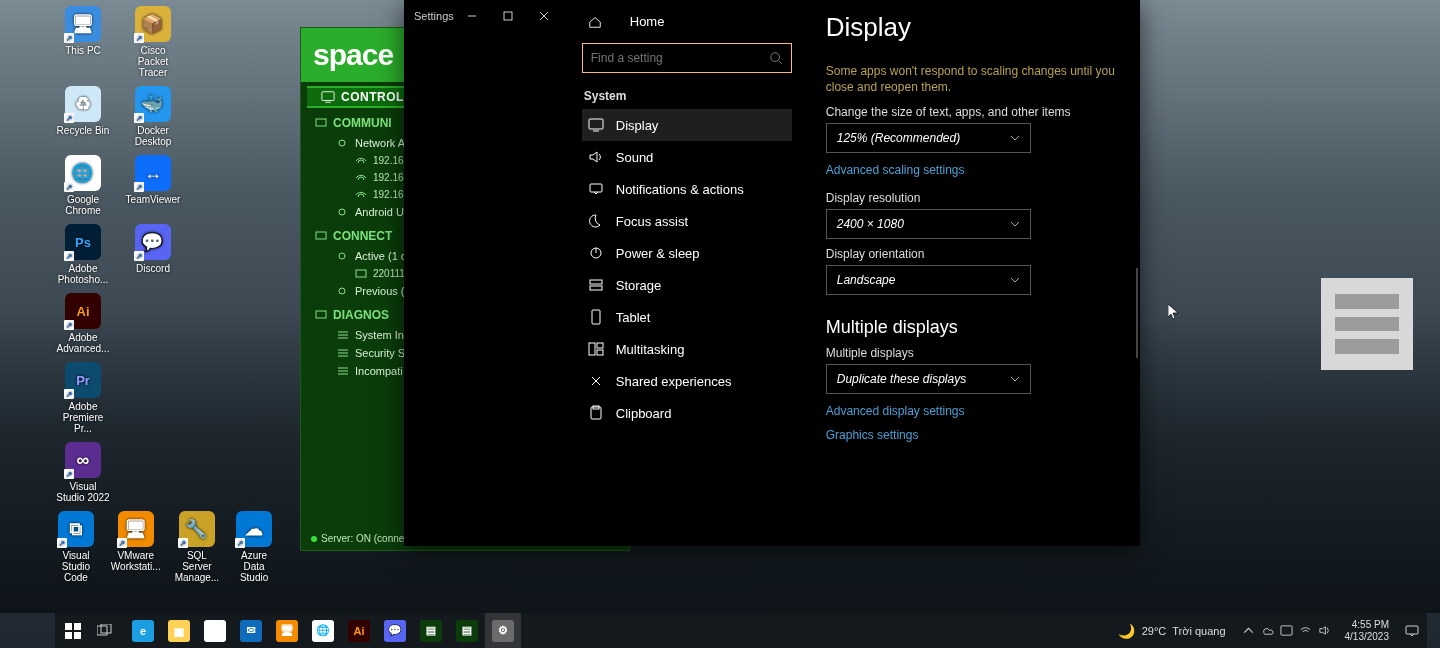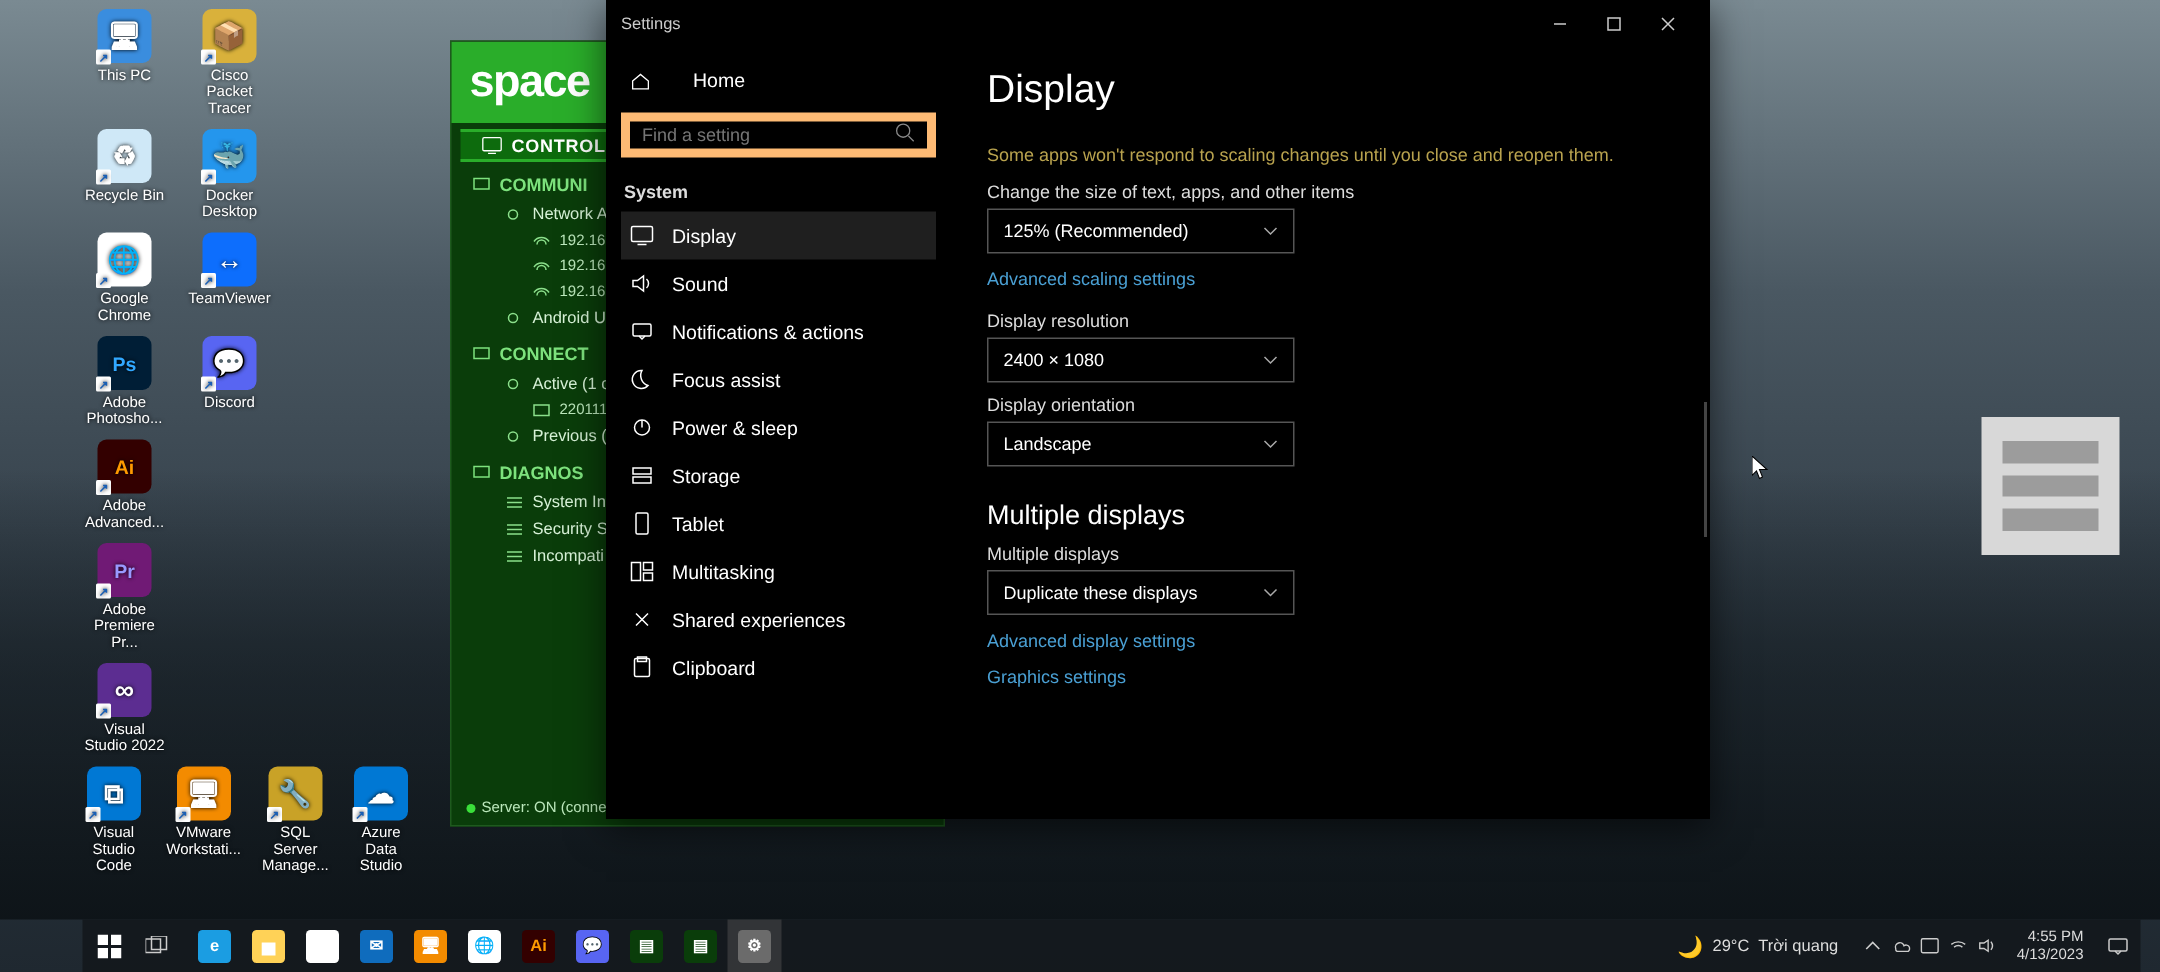--- a/index.html
+++ b/index.html
@@ -40,44 +40,44 @@
   .sd-item { color:#d7f2d7; font-size:11px; padding:3px 0 3px 22px; display:flex; align-items:center; gap:6px;}
   .sd-item svg{width:12px;height:10px;}
   .sub-item { padding-left:40px; color:#bce8bc; font-size:10px;}
   .sd-status { position:absolute; bottom:6px; left:10px; color:#bce8bc; font-size:10px; display:flex; align-items:center; gap:4px;}
   .dot-green{width:6px;height:6px;border-radius:50%;background:#3ae03a;}
 
   
   .settings {
     position:absolute; left:404px; top:0; width:736px; height:546px;
     background:#000;
-    display:flex; flex-direction:column;
+    display:flex; flex-direction:row;
     box-shadow:0 6px 24px rgba(0,0,0,0.6);
   }
   .titlebar { height:32px; display:flex; align-items:center; padding:0 10px; font-size:11px; color:#ccc;}
   .titlebar .tb-spacer{flex:1;}
   .tb-btn{width:36px;height:32px;display:flex;align-items:center;justify-content:center;cursor:pointer;}
   .tb-btn svg{width:10px;height:10px;stroke:#ccc;fill:none;}
   .settings-body{flex:1;display:flex;min-height:0;}
   .side{width:230px;padding:6px 10px 10px 10px;display:flex;flex-direction:column;background:#000;}
   .home-row{display:flex;align-items:center;gap:28px;padding:8px 6px;cursor:pointer;font-size:13px;}
   .home-row svg{width:14px;height:14px;stroke:#fff;fill:none;}
-  .searchbox{margin:6px 0 12px 0;height:30px;border:6px solid #fdba74;background:#000;display:flex;padding:0 8px;}
+  .searchbox{margin:6px 0 12px 0;height:30px;border:1px solid #fdba74;background:#000;display:flex;align-items:center;padding:0 8px;}
   .searchbox input{flex:1;background:transparent;border:none;outline:none;color:#fff;font-size:12px;}
   .searchbox svg{width:14px;height:14px;stroke:#888;fill:none;}
   .side-hdr{font-size:12px;color:#ddd;font-weight:600;margin:4px 2px 6px;}
   .nav-item{display:flex;align-items:center;gap:12px;padding:8px 6px;font-size:13px;cursor:pointer;color:#fff;}
   .nav-item.selected{background:#1f1f1f;}
   .nav-item svg{width:16px;height:16px;stroke:#fff;fill:none;}
   .content{flex:1;padding:12px 24px 24px;overflow:auto;}
   .content h1{font-weight:400;font-size:26px;margin-bottom:20px;}
   .content h2{font-weight:400;font-size:18px;margin:10px 0 8px;}
   .warn{color:#b8a24e;font-size:12px;margin-bottom:10px;line-height:1.35;}
   .label{font-size:12px;color:#ddd;margin:8px 0 4px;}
-  .combo{border:1px solid #555;width:205px;height:30px;display:flex;align-items:center;justify-content:space-between;padding:0 10px;font-size:12px;cursor:pointer;background:#000;}
+  .combo{border:1px solid #555;width:205px;height:30px;display:flex;align-items:center;justify-content:space-between;padding:0 10px;font-size:12px;cursor:pointer;background:#000;font-style:italic;}
   .combo svg{width:10px;height:10px;stroke:#aaa;fill:none;}
   .link{color:#4aa0d4;font-size:12px;margin:10px 0 14px;cursor:pointer;display:block;}
   
   .settings .scroll-stub{position:absolute;right:2px;top:268px;width:2px;height:90px;background:#444;}
 
   
   .side-widget{position:absolute;right:27px;top:278px;width:92px;height:92px;background:#d8d8d8;display:flex;flex-direction:column;gap:8px;padding:16px 14px;}
   .side-widget div{height:16px;background:#9c9c9c;}
 
   
@@ -151,21 +151,21 @@
       </div>
     </div>
     <div class="drow">
       <div class="dicon">
         <div class="box" style="background: rgb(51, 0, 0); color: rgb(255, 154, 0); font-weight: 700; font-size: 13px;">Ai<div class="shortcut">↗</div></div>
         <div class="lbl">Adobe Advanced...</div>
       </div>
     </div>
     <div class="drow">
       <div class="dicon">
-        <div class="box" style="background: #701a75; color: rgb(153, 153, 255); font-weight: 700; font-size: 13px;">Pr<div class="shortcut">↗</div></div>
+        <div class="box" style="background: #0c4a6e; color: rgb(153, 153, 255); font-weight: 700; font-size: 13px;">Pr<div class="shortcut">↗</div></div>
         <div class="lbl">Adobe Premiere Pr...</div>
       </div>
     </div>
     <div class="drow">
       <div class="dicon">
         <div class="box" style="background: rgb(92, 45, 145); color: rgb(255, 255, 255); font-weight: 700; font-size: 18px;">∞<div class="shortcut">↗</div></div>
         <div class="lbl">Visual Studio 2022</div>
       </div>
     </div>
     <div class="drow">

